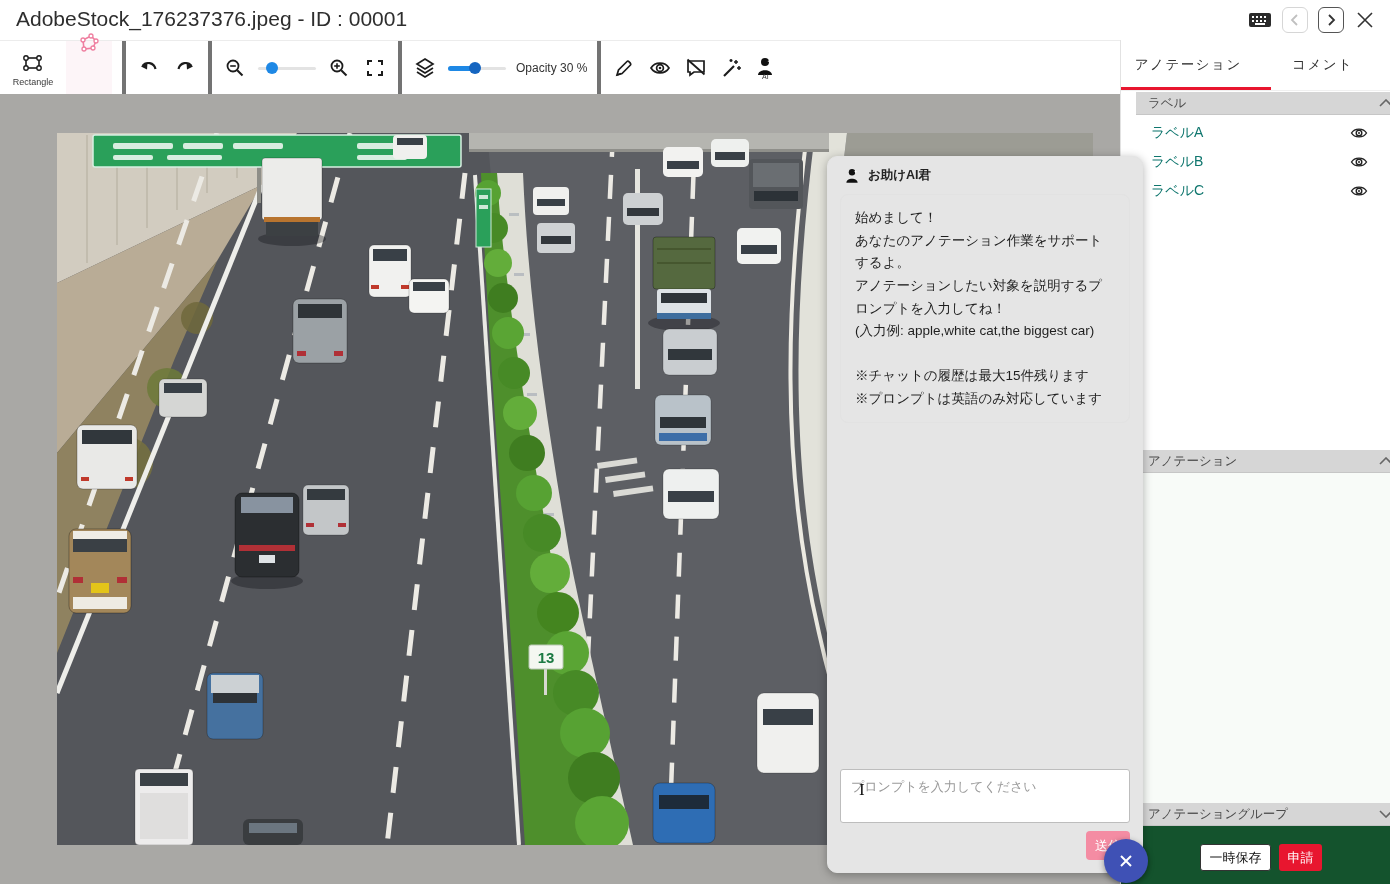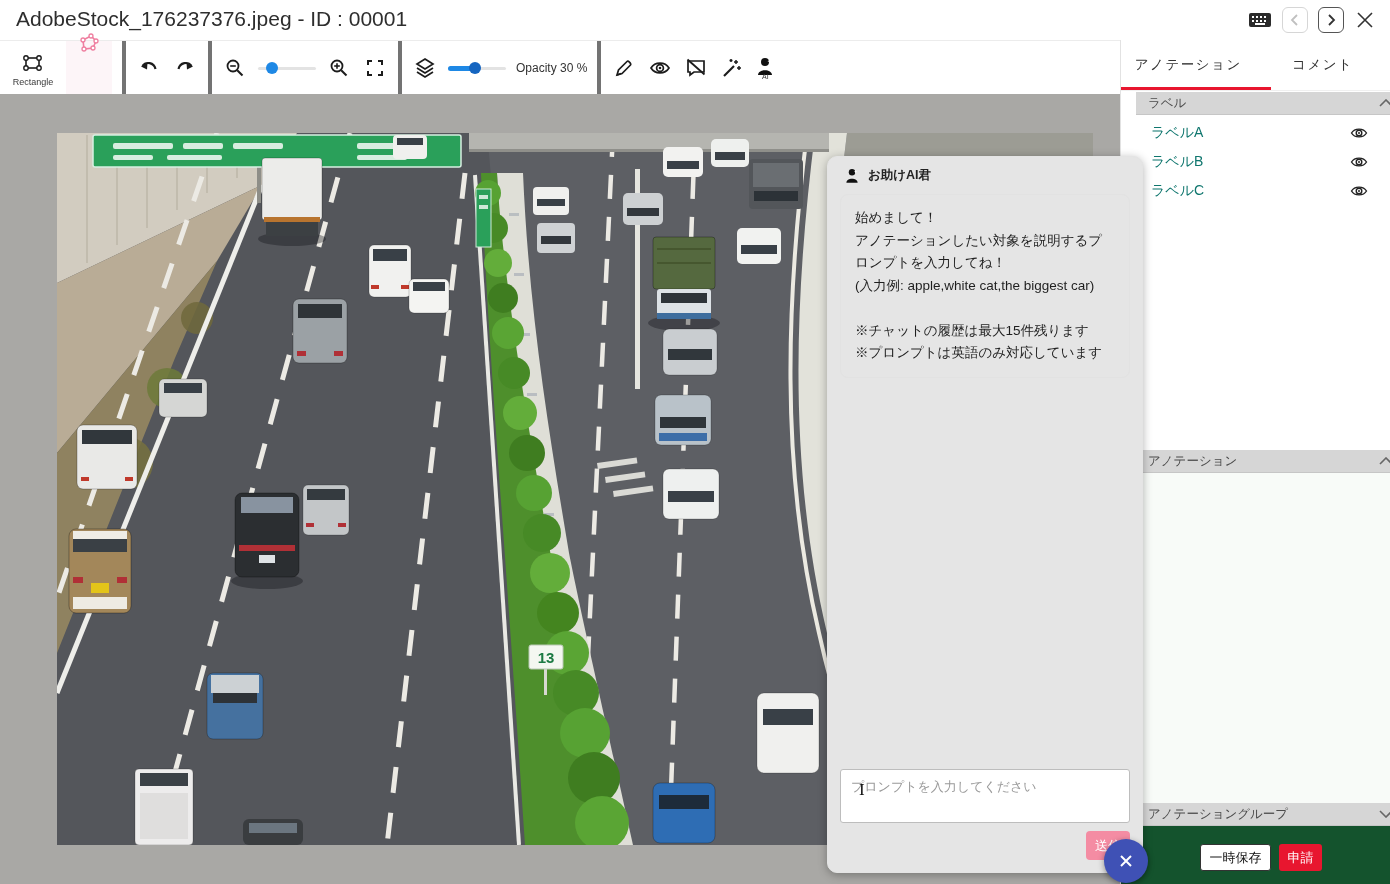--- a/index.html
+++ b/index.html
@@ -505,20 +505,21 @@
     <div class="chat-head">
       <svg width="16" height="15" viewBox="0 0 20 18">
           <circle cx="10" cy="5" r="4" fill="#111"></circle>
           <path d="M3,18 C3,11.5 17,11.5 17,18 Z" fill="#111"></path>
           <path d="M14.5,2.2 l0.6,1.4 1.4,0.6 -1.4,0.6 -0.6,1.4 -0.6,-1.4 -1.4,-0.6 1.4,-0.6 Z" fill="#fff"></path>
         </svg>
       <span class="chat-title">お助けAI君</span>
     </div>
     <div class="chat-card">
       <div class="msg-line">始めまして！</div>
+      <div class="msg-line">あなたのアノテーション作業をサポートするよ。</div>
       <div class="msg-line">アノテーションしたい対象を説明するプロンプトを入力してね！</div>
       <div class="msg-line">(入力例: apple,white cat,the biggest car)</div>
       <div class="msg-line"></div>
       <div class="msg-line">※チャットの履歴は最大15件残ります</div>
       <div class="msg-line">※プロンプトは英語のみ対応しています</div>
     </div>
     <textarea class="chat-input" placeholder="プロンプトを入力してください" style=""></textarea>
     <span class="text-cursor">I</span>
     <div class="chat-btns">
       <button class="btn-send">送信</button>

